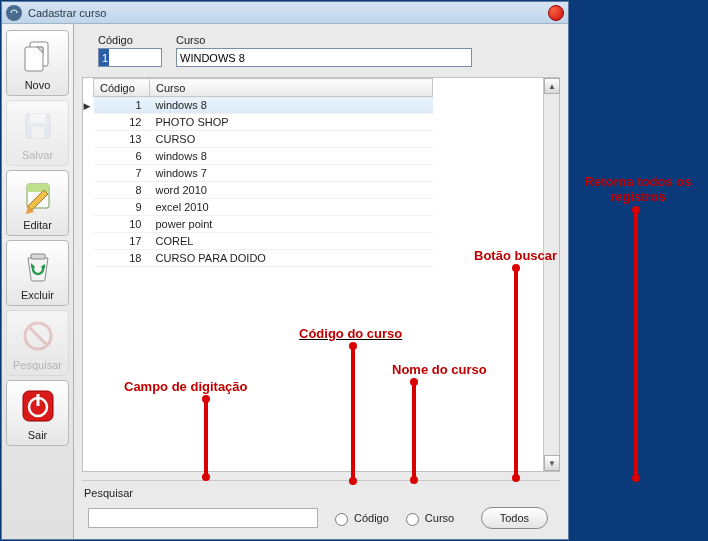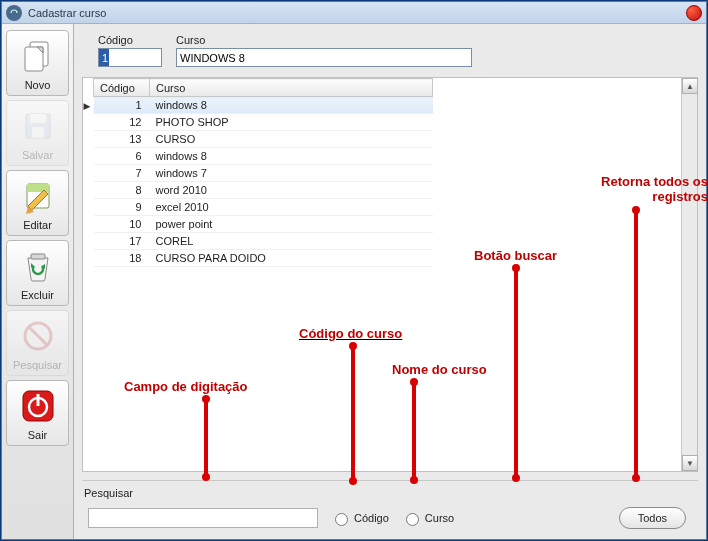--- a/index.html
+++ b/index.html
@@ -1,17 +1,17 @@
 <!DOCTYPE html>
 <html><head>
 <meta charset="utf-8">
 <style>
   * { box-sizing: border-box; font-family: Tahoma, Arial, sans-serif; font-size: 11px; }
   body { margin: 0; padding: 0; background: #0a3a7a; width: 708px; height: 541px; overflow: hidden; }
-  .window { width: 706px; height: 539px; margin: 1px; background: #f0f0f0; border: 1px solid #5a7aa0; display: flex; flex-direction: column; }
+  .window { width: 568px; height: 539px; margin: 1px; background: #f0f0f0; border: 1px solid #5a7aa0; display: flex; flex-direction: column; }
   .titlebar { height: 22px; background: linear-gradient(#d7e4f2, #c0d4ea); display: flex; align-items: center; padding: 0 4px; border-bottom: 1px solid #a0b4c8; }
   .titlebar .favicon { width: 16px; height: 16px; background: #4a6a90; border-radius: 50%; margin-right: 6px; display: flex; align-items: center; justify-content: center; color: white; font-weight: bold; font-size: 9px; }
   .titlebar .title { flex: 1; color: #2a3a4a; white-space: nowrap; }
   .titlebar .close-btn { width: 16px; height: 16px; background: radial-gradient(circle at 30% 30%, #ff6040, #c01010); border-radius: 50%; border: 1px solid #900; }
   .body { flex: 1; display: flex; background: #eaeaea; }
   .sidebar { width: 72px; background: linear-gradient(#f4f4f4, #e0e0e0); border-right: 1px solid #b0b0b0; display: flex; flex-direction: column; align-items: stretch; padding-top: 4px; }
   .sidebtn { margin: 2px 4px; height: 66px; border: 1px solid #b8b8b8; border-radius: 4px; background: linear-gradient(#ffffff, #e6e6e6); display: flex; flex-direction: column; align-items: center; justify-content: center; cursor: pointer; }
   .sidebtn.disabled { opacity: 0.55; cursor: default; border-color: #d0d0d0; }
   .sidebtn .icon-wrap { width: 42px; height: 42px; display: flex; align-items: center; justify-content: center; }
   .sidebtn .lbl { margin-top: 2px; color: #222; }
@@ -46,21 +46,21 @@
   .search-section { border-top: 1px solid #c8c8c8; margin-top: 8px; padding: 4px 0 10px 0; }
   .search-section .pesq-lbl { display: block; margin: 2px 0 8px 2px; color: #222; }
   .search-row { display: flex; align-items: center; gap: 12px; padding: 0 12px 0 6px; }
   .search-input { flex: 0 0 230px; border: 1px solid #b0b0b0; background: #fff; height: 20px; padding: 2px 4px; }
   .radio-group { display: flex; gap: 12px; align-items: center; }
   .radio-group label { display: flex; align-items: center; gap: 3px; color: #222; }
   .pill-btn { border: 1px solid #8a8a8a; background: linear-gradient(#ffffff, #e4e4e4); border-radius: 11px; height: 22px; padding: 0 18px; cursor: pointer; color: #222; }
   .spacer { flex: 1; }
   
   .annot { position: absolute; pointer-events: none; }
-  .annot .txt { font-weight: bold; color: #c00000; font-size: 13px; white-space: nowrap; text-align: right; }
+  .annot .txt { font-weight: bold; color: #c00000; font-size: 13px; white-space: nowrap; text-align: center; }
   .annot .line { position: absolute; background: #d80000; width: 4px; }
   .annot .dot-top, .annot .dot-bot { position: absolute; width: 8px; height: 8px; background: #d80000; border-radius: 50%; left: -2px; }
   .codigo-input.sel { background: #fff; }
   .codigo-input.sel::-moz-selection { background:#2a5ea8; color:#fff;}
 </style>
 </head>
 <body>
 
 <div class="window">
   <div class="titlebar">

